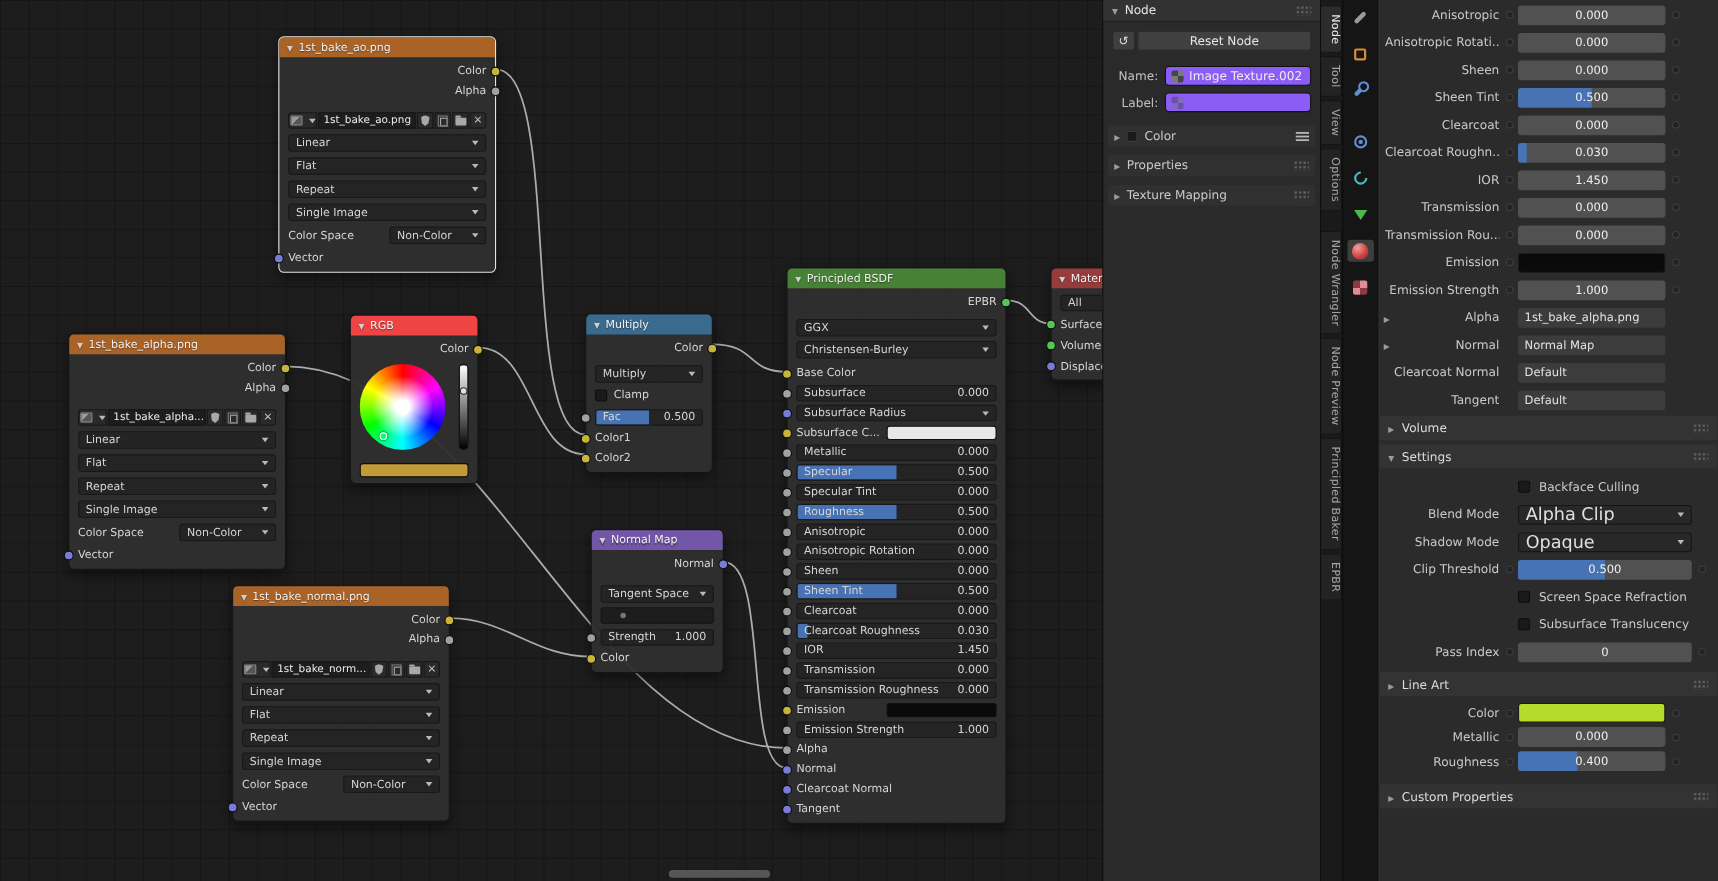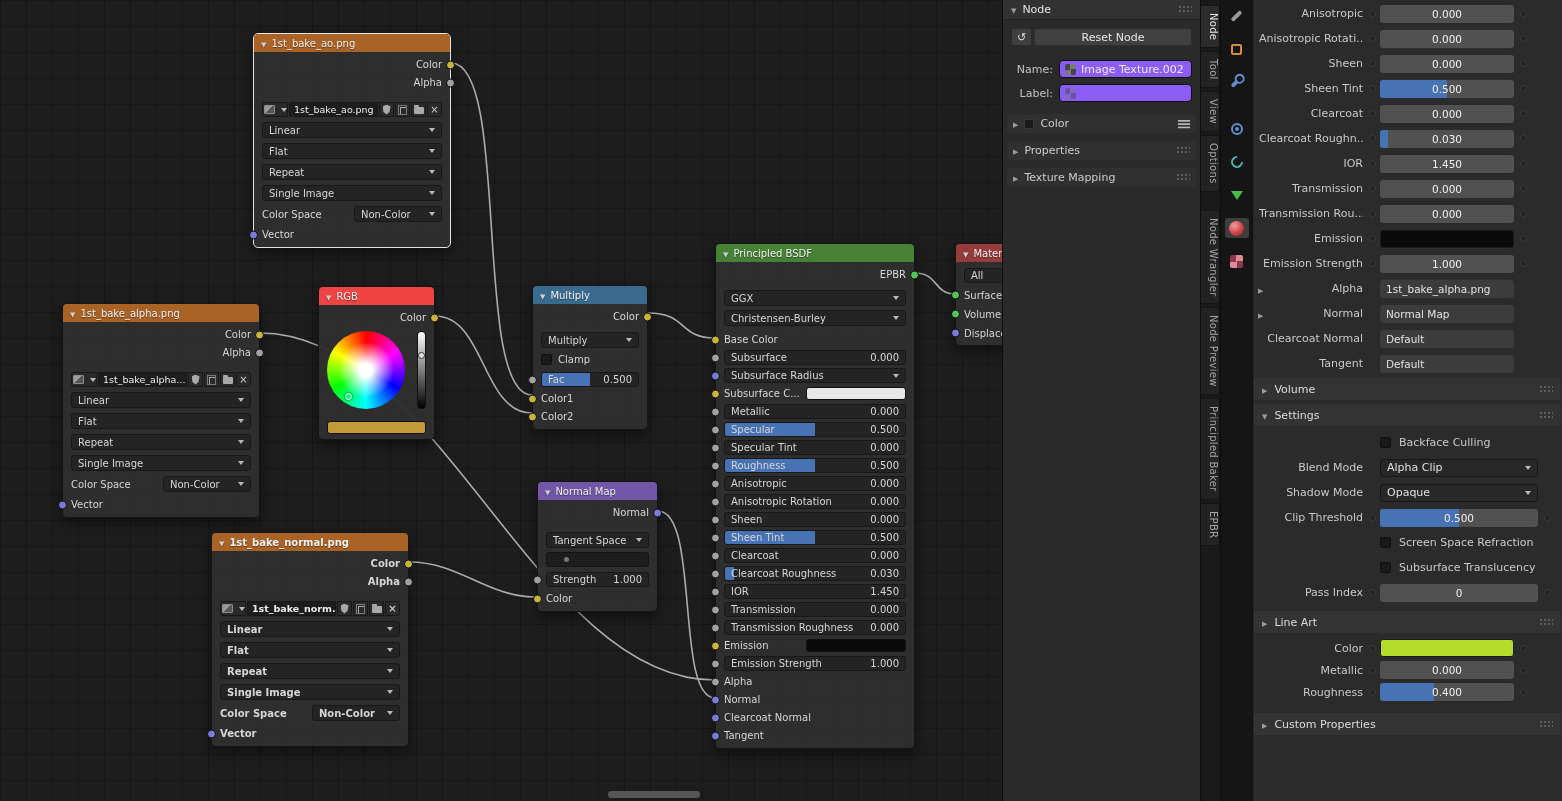--- a/index.html
+++ b/index.html
@@ -169,21 +169,21 @@
   .dotr{margin-left:6px}
   .p-row[data-kind="slider"] .dot,.p-row[data-kind="swatch"] .dot{visibility:visible}
   .settings-rows .dot{visibility:hidden}
   .pw{position:relative;height:18px;border-radius:3px}
   .pw-slider{width:134px;background:#515151;display:flex;align-items:center;justify-content:center;
     font-size:10.5px;color:#f0f0f0;overflow:hidden}
   .settings-rows .pw-slider{width:158px}
   .pw-fill{position:absolute;left:0;top:0;bottom:0;width:0;background:#4772b3}
   .pw-val{position:relative}
   .pw-menu{width:158px;background:#282828;border:1px solid #161616;display:flex;align-items:center;
-    padding:0 6px;font-size:11px;color:#e0e0e0}
+    padding:0 6px;font-size:16px;color:#e0e0e0}
   .pw-mtext{flex:1;white-space:nowrap;overflow:hidden}
   .pw-swatch{width:134px;border:1px solid #1a1a1a}
   .pw-field{width:134px;background:#3c3c3c;display:flex;align-items:center;padding:0 6px;
     font-size:10.5px;color:#e2e2e2;white-space:nowrap;overflow:hidden}
   .chk-label{margin-left:8px;white-space:nowrap}
   .p-row .pw-slider,.p-row .pw-swatch,.p-row .pw-field,.p-row .pw-menu,.p-row .cbx,.p-row .chk-label{display:none}
   .p-row[data-kind="slider"] .pw-slider{display:flex}
   .p-row[data-kind="swatch"] .pw-swatch{display:block}
   .p-row[data-kind="field"] .pw-field,.p-row[data-kind="fieldx"] .pw-field{display:flex}
   .p-row[data-kind="menu"] .pw-menu{display:flex}
@@ -361,21 +361,21 @@
               <span class="mtext">Non-Color</span>
               <span class="chev"></span>
             </div>
           </div>
           <div class="nrow h15 mt5">
             <span class="socket sin" style="background: rgb(122, 122, 216);"></span>
             <span>Vector</span>
           </div>
         </div>
       </div>
-        <div class="node" style="width: 198px; left: 211px; top: 532px; font-weight: bold;">
+        <div class="node" style="width: 198px; left: 211px; top: 532px;">
         <div class="nhead" style="background: rgb(170, 99, 39);">
           <span class="tri" data-dir="down"></span>
           <span class="ntitle">1st_bake_normal.png</span>
         </div>
         <div class="nbody">
           <div>
               <div class="nrow h15 mt3">
               <span class="socket sout" style="background: rgb(200, 180, 58);"></span>
               <span class="olabel">Color</span>
             </div>

